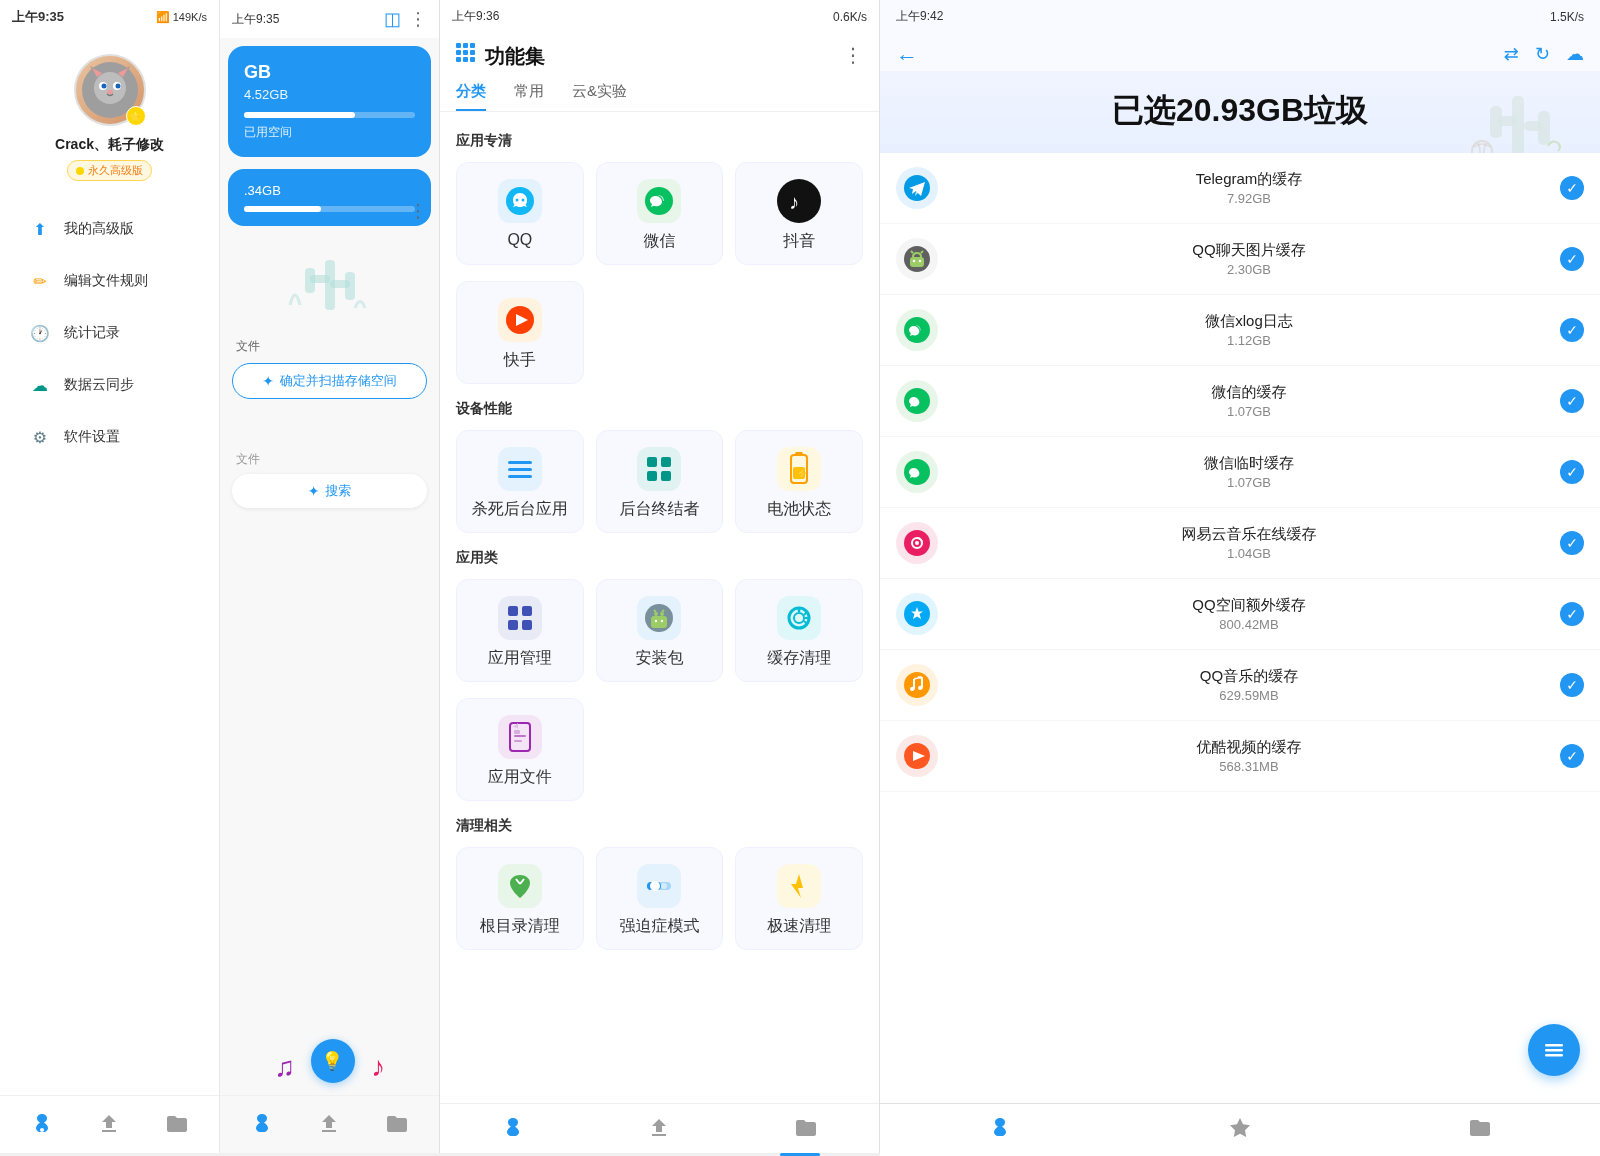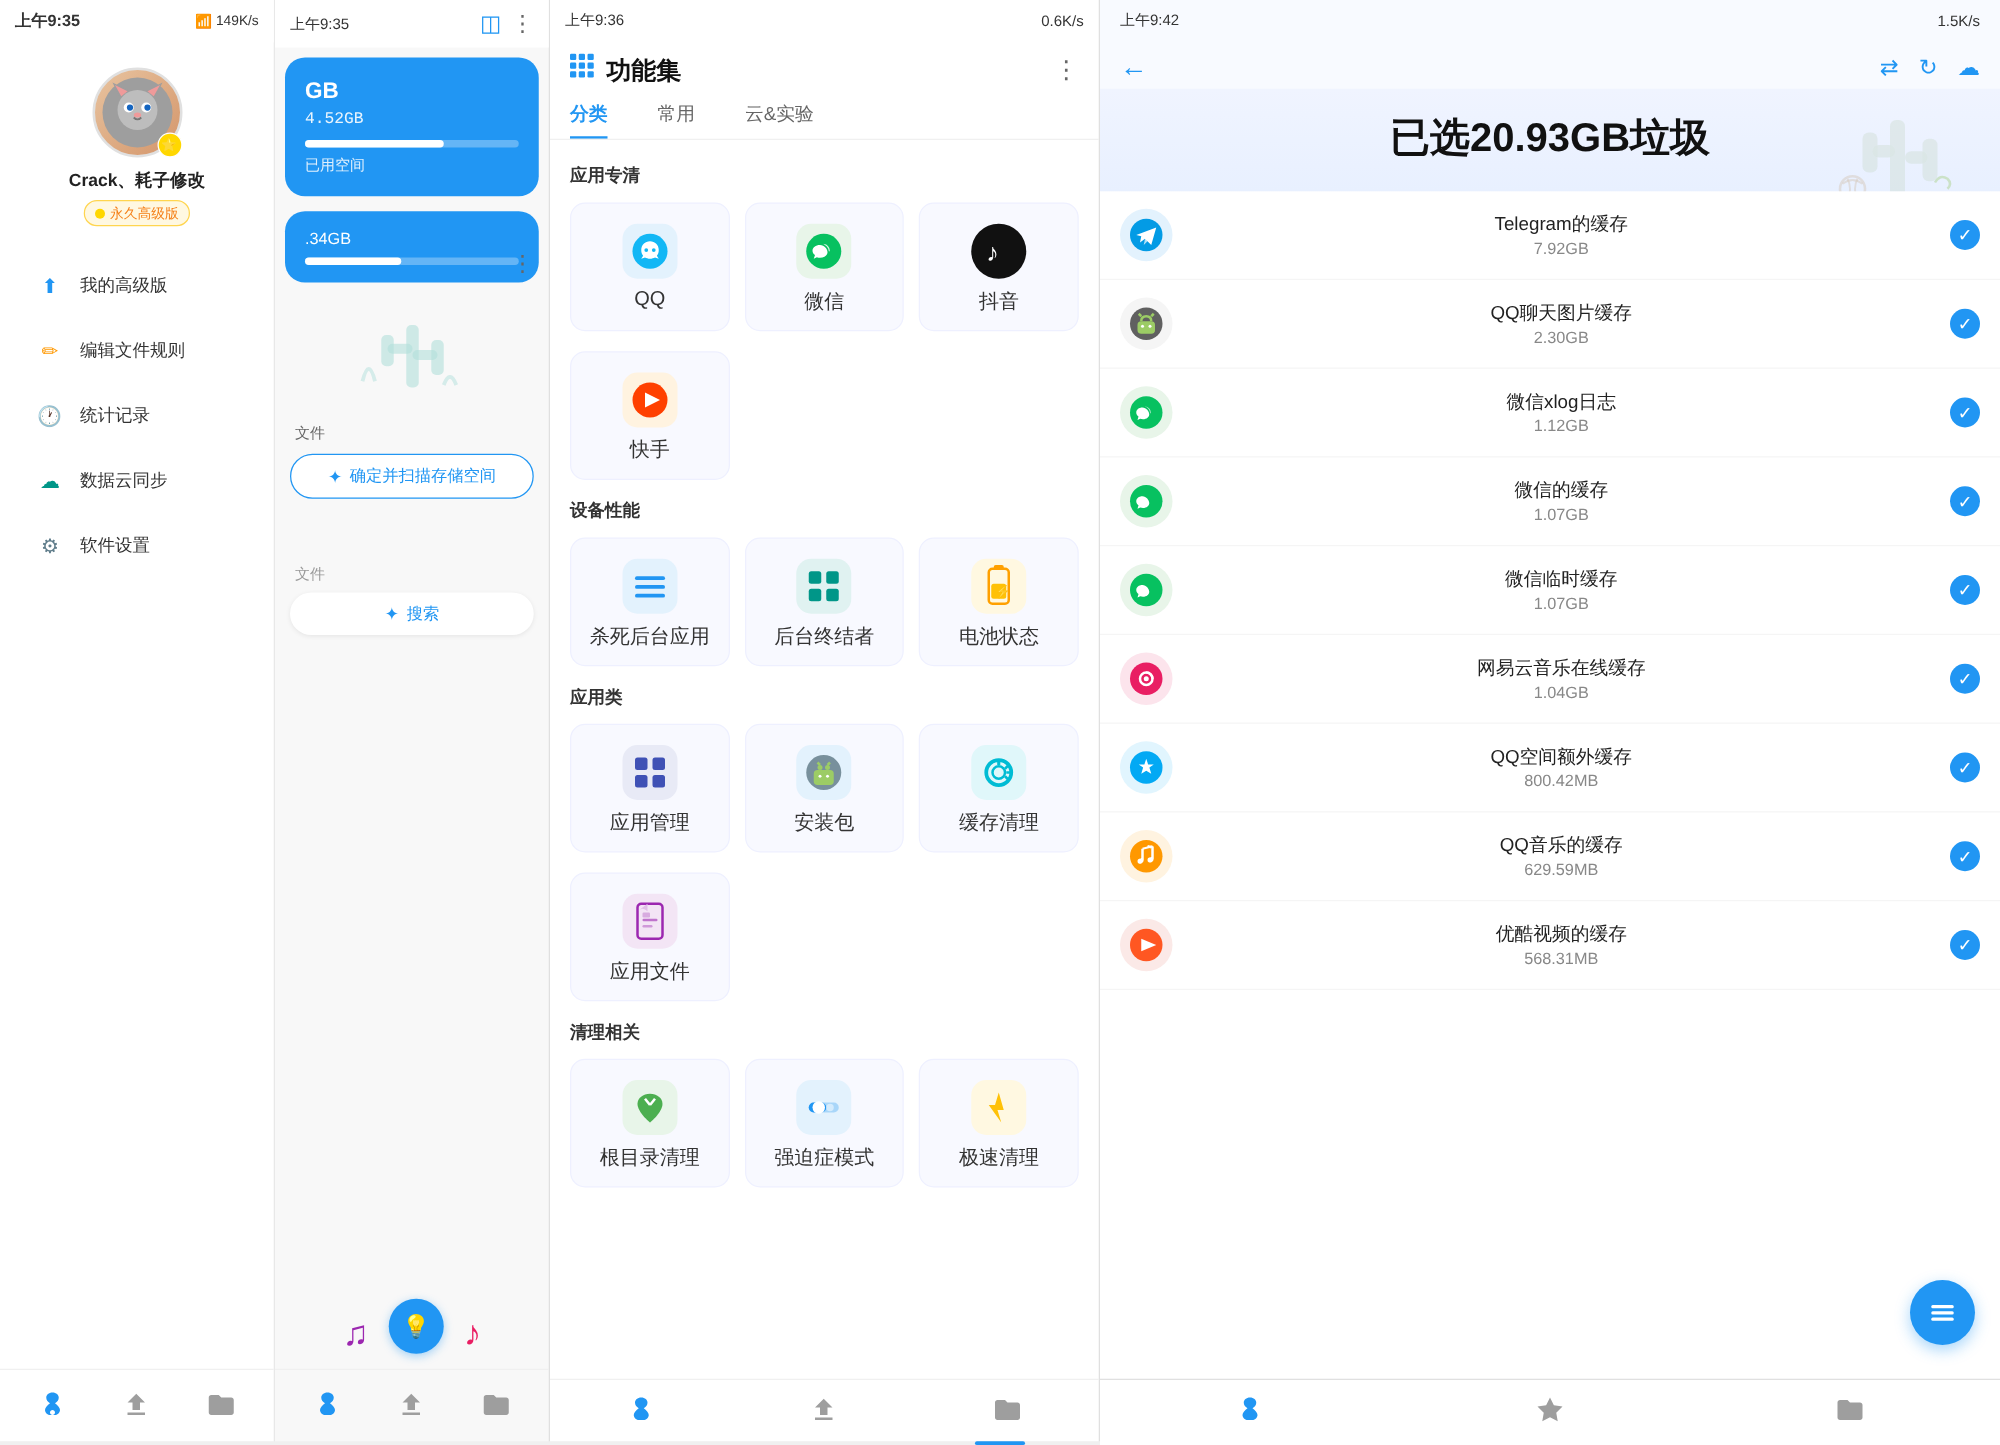--- a/index.html
+++ b/index.html
@@ -180,21 +180,21 @@
 
     .storage-card {
       background: #2196F3;
       margin: 8px;
       border-radius: 16px;
       padding: 16px;
       color: #fff;
     }
 
     .storage-title { font-size: 18px; font-weight: 700; margin-bottom: 4px; }
-    .storage-used { font-size: 13px; opacity: 0.9; margin-bottom: 10px; font-family: Liberation Mono, monospace; }
+    .storage-used { font-size: 13px; opacity: 0.9; margin-bottom: 10px; }
 
     .storage-bar {
       background: rgba(255,255,255,0.3);
       border-radius: 4px;
       height: 6px;
       margin-bottom: 6px;
     }
 
     .storage-bar-fill {
       background: #fff;
@@ -364,21 +364,21 @@
 
     .panel3-more {
       color: #666;
       font-size: 20px;
       cursor: pointer;
     }
 
     .tabs-row {
       display: flex;
       padding: 12px 16px 0;
-      gap: 40px;
+      gap: 28px;
     }
 
     .tab-item {
       font-size: 15px;
       color: #666;
       cursor: pointer;
       padding-bottom: 8px;
       border-bottom: 2px solid transparent;
     }
 

